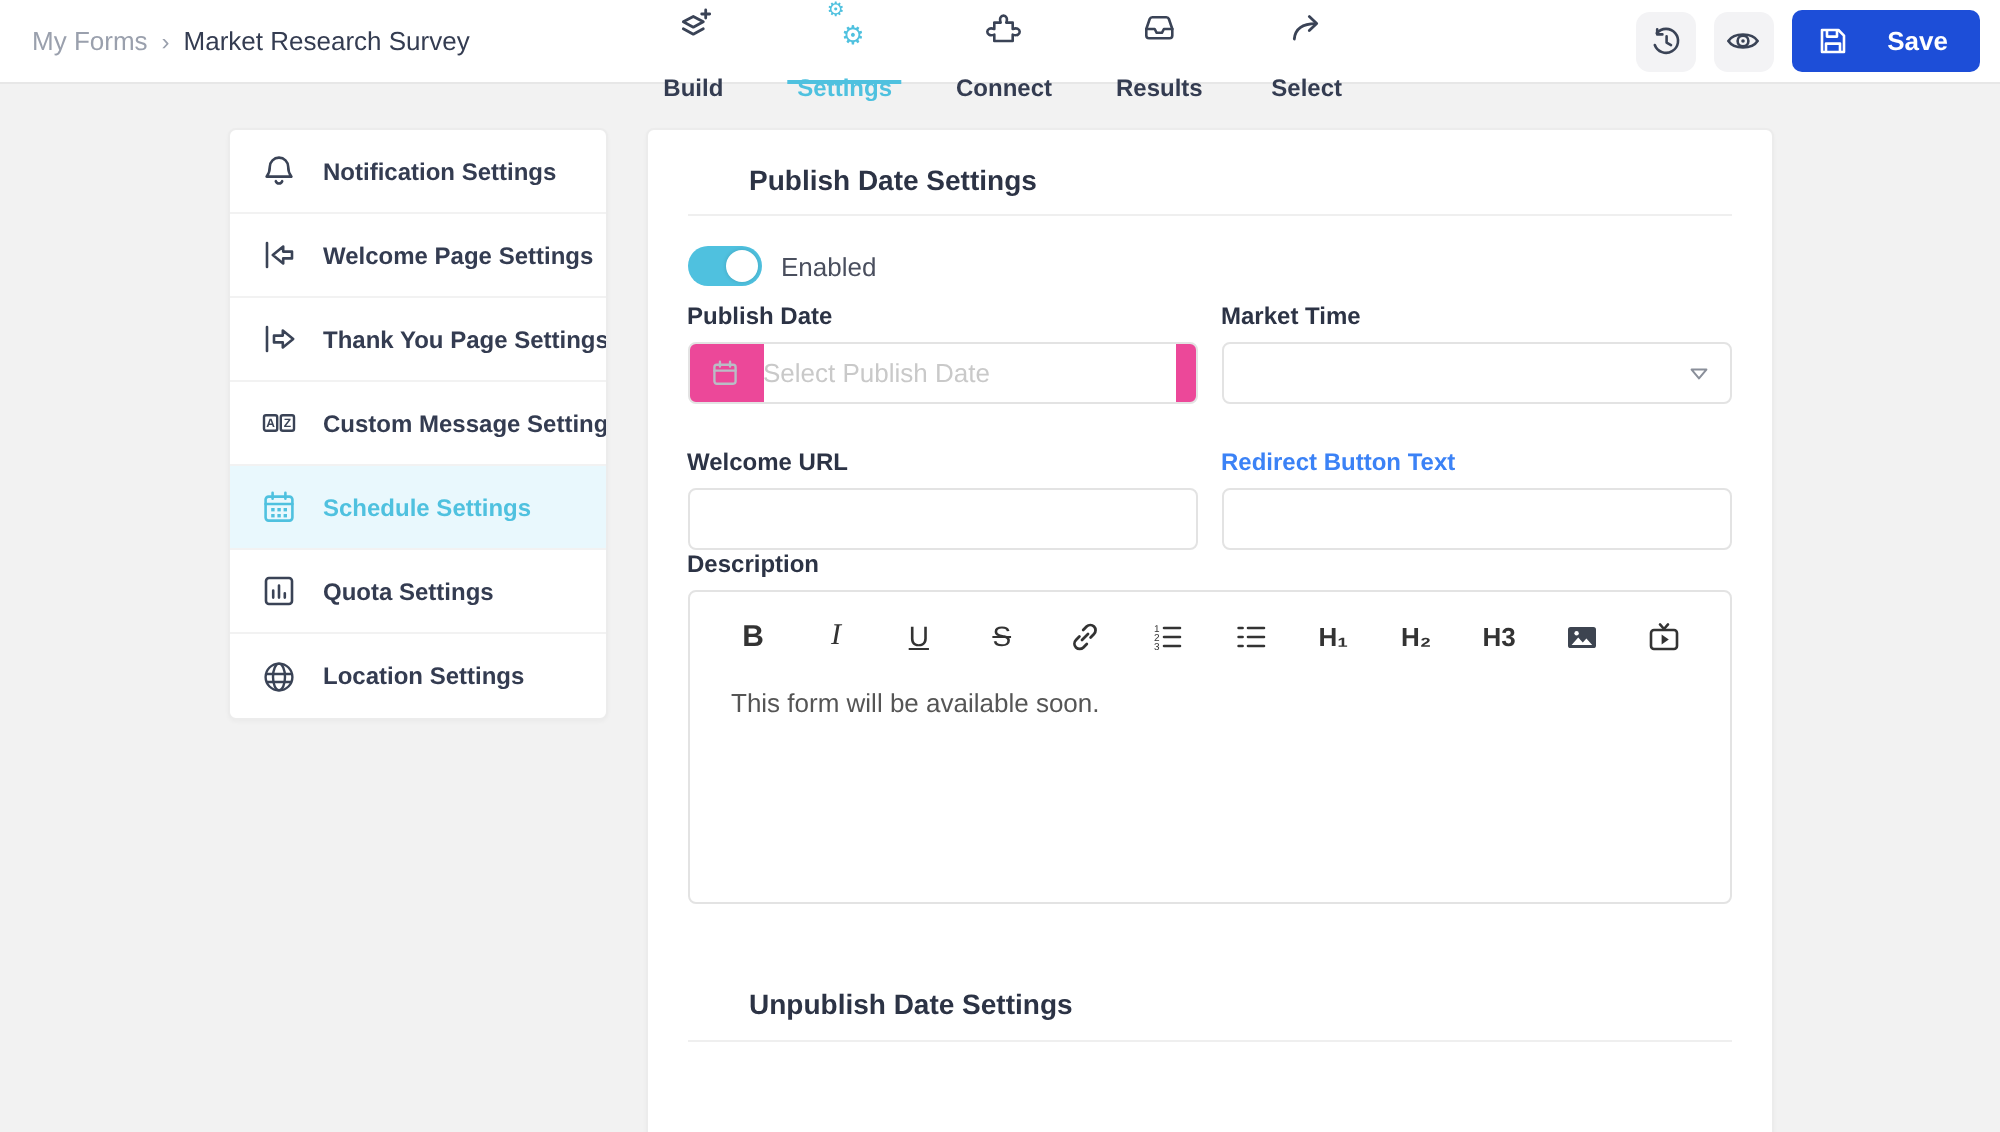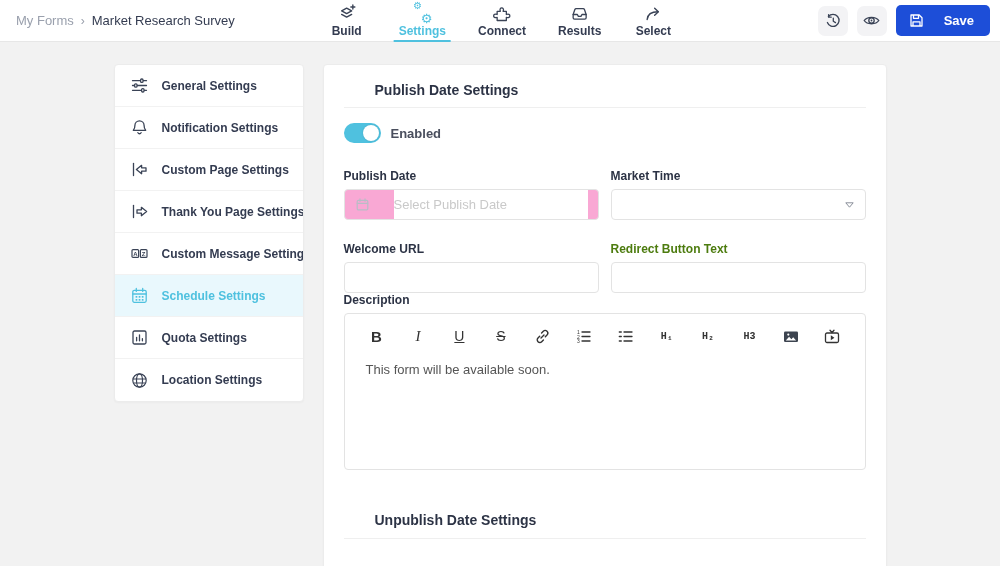--- a/index.html
+++ b/index.html
@@ -20,21 +20,21 @@
   .crumb-cur  { color:#343c51; }
   .tabs {
     position:absolute; left:50%; top:0; height:42px; transform:translateX(-50%);
     display:flex; gap:26px;
   }
   .tab {
     position:relative; display:flex; flex-direction:column; align-items:center;
     justify-content:flex-start; padding:4px 3px 0; min-width:46px; cursor:pointer;
   }
   .tab-icon { height:19px; display:flex; align-items:center; color:#3a4356; }
-  .tab-label { font-size:12px; font-weight:600; color:#343c51; margin-top:1px; }
+  .tab-label { font-size:12px; font-weight:600; color:#343c51; margin-top:14px; }
   .tab.active .tab-label, .tab.active .tab-icon { color:#4fc1df; }
   .tab.active::after {
     content:""; position:absolute; left:-2px; right:-2px; bottom:0; height:2px;
     background:#4fc1df;
   }
   .gearwrap { position:relative; width:20px; height:19px; }
   .gear-b { position:absolute; right:0; bottom:-3px; font-size:13px; color:#4fc1df; font-family:"DejaVu Sans",sans-serif;}
   .gear-s { position:absolute; left:1px; top:-4px; font-size:10px; color:#4fc1df; font-family:"DejaVu Sans",sans-serif;}
   .topbar-actions { margin-left:auto; display:flex; align-items:center; gap:9px; }
   .icon-btn {
@@ -67,34 +67,34 @@
   .side-icon { width:19px; height:19px; display:flex; align-items:center; justify-content:center; }
   
   .main-card { width:564px; padding:17px 20px 60px; }
   .section-title { font-size:14px; font-weight:700; color:#2c3345;padding-left:31px; }
   .divider { border:none; border-top:1px solid #efefef; margin-top:9px; }
   .toggle-row { display:flex; align-items:center; gap:10px; margin-top:15px; }
   .toggle { width:37px; height:20px; border-radius:10px; position:relative; cursor:pointer; flex:0 0 auto; }
   .toggle.on  { background:#4fc1df; }
   .toggle .knob { position:absolute; top:2px; width:16px; height:16px; border-radius:50%; background:#fff; box-shadow:0 0 2px rgba(0,0,0,.15); }
   .toggle.on .knob { right:2px; }
-  .toggle-label { font-size:13px; color:#4a4f5e;font-weight:bold; }
+  .toggle-label { font-size:13px; color:#4a4f5e; }
   .field-row { display:grid; grid-template-columns:1fr 1fr; column-gap:12px; }
-  .row-1 { margin-top:26px; } .row-2 { margin-top:22px; }
+  .row-1 { margin-top:8px; } .row-2 { margin-top:22px; }
   .field-label { font-size:12px; font-weight:700; color:#2c3345; margin-bottom:6px; display:block; }
-  .field-label.disabled { color:#4d7c0f; }
+  .field-label.disabled { color:#3b82f6; }
   .text-input {
     width:100%; height:31px; border:1px solid #e3e3e3; border-radius:4px;
     padding:0 10px; font-size:13px; color:#343c51; background:#fff; outline:none;
     font-family:"Liberation Sans",sans-serif;
   }
   .text-input::placeholder { color:#c9c9c9; }
   .input-wrap {
     display:flex; align-items:center; height:31px; border:1px solid #e3e3e3;
-    border-radius:4px; padding:0 10px; gap:24px; background:#f9a8d4;
+    border-radius:4px; padding:0 10px; gap:12px; background:#ec4899;
   }
   .input-wrap input { border:none; height:100%; flex:1; padding:0; font-size:13px; outline:none; font-family:"Liberation Sans",sans-serif;}
   .input-wrap input::placeholder { color:#c9c9c9; }
   .select-box {
     position:relative; height:31px; border:1px solid #e3e3e3; border-radius:4px;
     background:#fff; cursor:pointer;
   }
   .select-box .chev { position:absolute; right:11px; top:12px; }
   .desc-label { }
   .editor { border:1px solid #e3e3e3; border-radius:4px; height:157px; background:#fff; }
@@ -103,21 +103,21 @@
     padding:12px 22px 4px;
   }
   .tb-btn {
     border:none; background:none; cursor:pointer; color:#333; height:20px; min-width:20px;
     display:flex; align-items:center; justify-content:center; font-family:"Liberation Sans",sans-serif;
   }
   .tb-bold { font-weight:700; font-size:15px; }
   .tb-italic { font-style:italic; font-size:15px; font-family:"Liberation Serif",serif; }
   .tb-under { text-decoration:underline; font-size:14px; }
   .tb-strike { text-decoration:line-through; font-size:14px; }
-  .tb-h { font-weight:700; font-size:10px;font-family:Liberation Mono, monospace; }
+  .tb-h { font-weight:700; font-size:13px; }
   .editor-content { padding:12px 21px; font-size:13px; color:#555; cursor:text; }
   .unpub { margin-top:42px; }
   .unpub .divider { margin-top:10px; }
   svg { display:block; }
 </style>
 </head>
 <body>
 
 <header class="topbar">
   <nav class="breadcrumb">
@@ -204,46 +204,35 @@
       <span>Save</span>
     </button>
   </div>
 </header>
 
 <div class="content">
 
   <aside class="panel-card sidebar">
     <div class="side-item">
       <span class="side-icon">
-        <svg width="19" height="19" viewBox="0 0 19 19" fill="none" stroke="currentColor" stroke-width="1.3" stroke-linecap="round">
-          <path d="M2.5 4.7 h14 M2.5 9.5 h14 M2.5 14.3 h14"></path>
-          <rect x="10.6" y="3" width="2.4" height="3.4" rx="1" fill="#fff"></rect>
-          <rect x="4.6" y="7.8" width="2.4" height="3.4" rx="1" fill="#fff"></rect>
-          <rect x="11.6" y="12.6" width="2.4" height="3.4" rx="1" fill="#fff"></rect>
-        </svg>
-      </span>
-      <span class="side-label">General Settings</span>
-    </div>
-    <div class="side-item">
-      <span class="side-icon">
         <svg width="19" height="19" viewBox="0 0 19 19" fill="none" stroke="currentColor" stroke-width="1.3" stroke-linejoin="round" stroke-linecap="round">
           <path d="M9.5 2.8 a4.6 4.6 0 0 1 4.6 4.6 c0 3 .9 4 1.6 4.9 H3.3 c.7-.9 1.6-1.9 1.6-4.9 A4.6 4.6 0 0 1 9.5 2.8 Z"></path>
           <path d="M7.9 14.6 a1.7 1.7 0 0 0 3.2 0"></path>
         </svg>
       </span>
       <span class="side-label">Notification Settings</span>
     </div>
     <div class="side-item">
       <span class="side-icon">
         <svg width="19" height="19" viewBox="0 0 19 19" fill="none" stroke="currentColor" stroke-width="1.3" stroke-linejoin="round" stroke-linecap="round">
           <path d="M3.5 3.5 v12"></path>
           <path d="M16 7.8 H11.6 V5.3 L6.4 9.5 l5.2 4.2 V11.2 H16 Z"></path>
         </svg>
       </span>
-      <span class="side-label">Custom Page Settings</span>
+      <span class="side-label">Welcome Page Settings</span>
     </div>
     <div class="side-item">
       <span class="side-icon">
         <svg width="19" height="19" viewBox="0 0 19 19" fill="none" stroke="currentColor" stroke-width="1.3" stroke-linejoin="round" stroke-linecap="round">
           <path d="M3.5 3.5 v12"></path>
           <path d="M7 7.8 h4.4 V5.3 L16.6 9.5 l-5.2 4.2 V11.2 H7 Z"></path>
         </svg>
       </span>
       <span class="side-label">Thank You Page Settings</span>
     </div>

